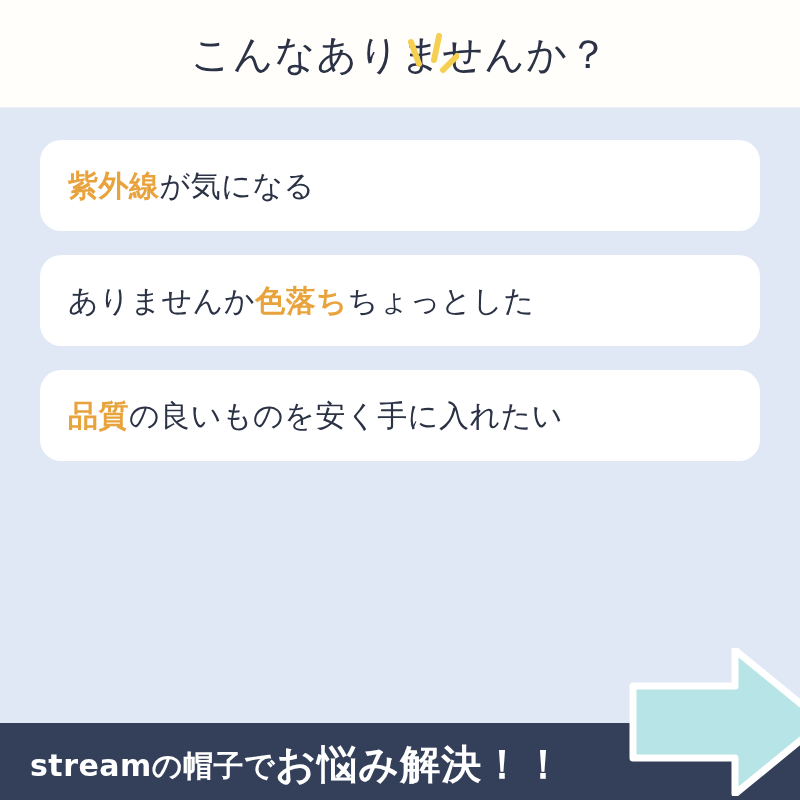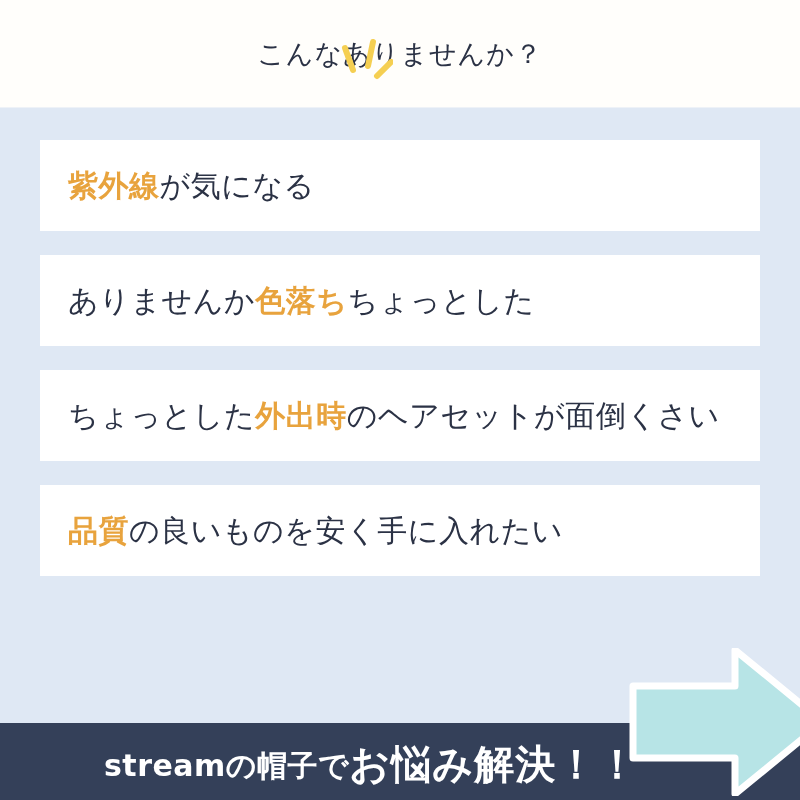--- a/index.html
+++ b/index.html
@@ -25,21 +25,21 @@
     border-bottom:1px solid #eef2f7;
     box-sizing:border-box;
   }
   .headline{
     position:relative;
     display:flex;align-items:baseline;
     white-space:nowrap;
     line-height:1;
   }
   .hl-plain{
-    font-size:27px;
+    font-size:40px;
     font-weight:500;
     color:#2b3245;
     letter-spacing:1px;
   }
   .hl-accent{
     font-size:52px;
     font-weight:700;
     color:#3272bd;
     letter-spacing:1px;
     margin:0 6px;
@@ -66,39 +66,40 @@
     display:flex;flex-direction:column;
     gap:24px;
   }
   .card{
     background:#ffffff;
     height:91px;
     display:flex;align-items:center;
     box-sizing:border-box;
     padding-left:28px;
     padding-right:14px;
+    border-radius:21px;
   }
   .card-text{
     font-size:30px;
     font-weight:500;
     color:#2b3245;
     letter-spacing:0.5px;
     white-space:nowrap;
     line-height:1.1;
   }
   .hi{ color:#e8a33d; font-weight:700; }
 
   
   .bottom-bar{
     position:absolute;left:0;top:723px;
     width:800px;height:77px;
     background:#344059;
     display:flex;align-items:center;
     box-sizing:border-box;
-    padding-left:104px;
+    padding-left:30px;
   }
   .bar-text{
     display:flex;align-items:baseline;
     white-space:nowrap;
     color:#ffffff;
     line-height:1;
   }
   .bar-small{
     font-size:30px;
     font-weight:600;
@@ -150,25 +151,20 @@
         </div>
       </div>
 
 
       <div class="card">
         <div class="card-text">
           <span>ありませんか</span><span class="hi">色落ち</span><span>ちょっとした</span>
         </div>
       </div>
 
-      <div class="card">
-        <div class="card-text">
-          <span>ちょっとした</span><span class="hi">外出時</span><span>のヘアセットが面倒くさい</span>
-        </div>
-      </div>
 
       <div class="card">
         <div class="card-text">
           <span></span><span class="hi">品質</span><span>の良いものを安く手に入れたい</span>
         </div>
       </div>
 
     </div>
   </div>
 

